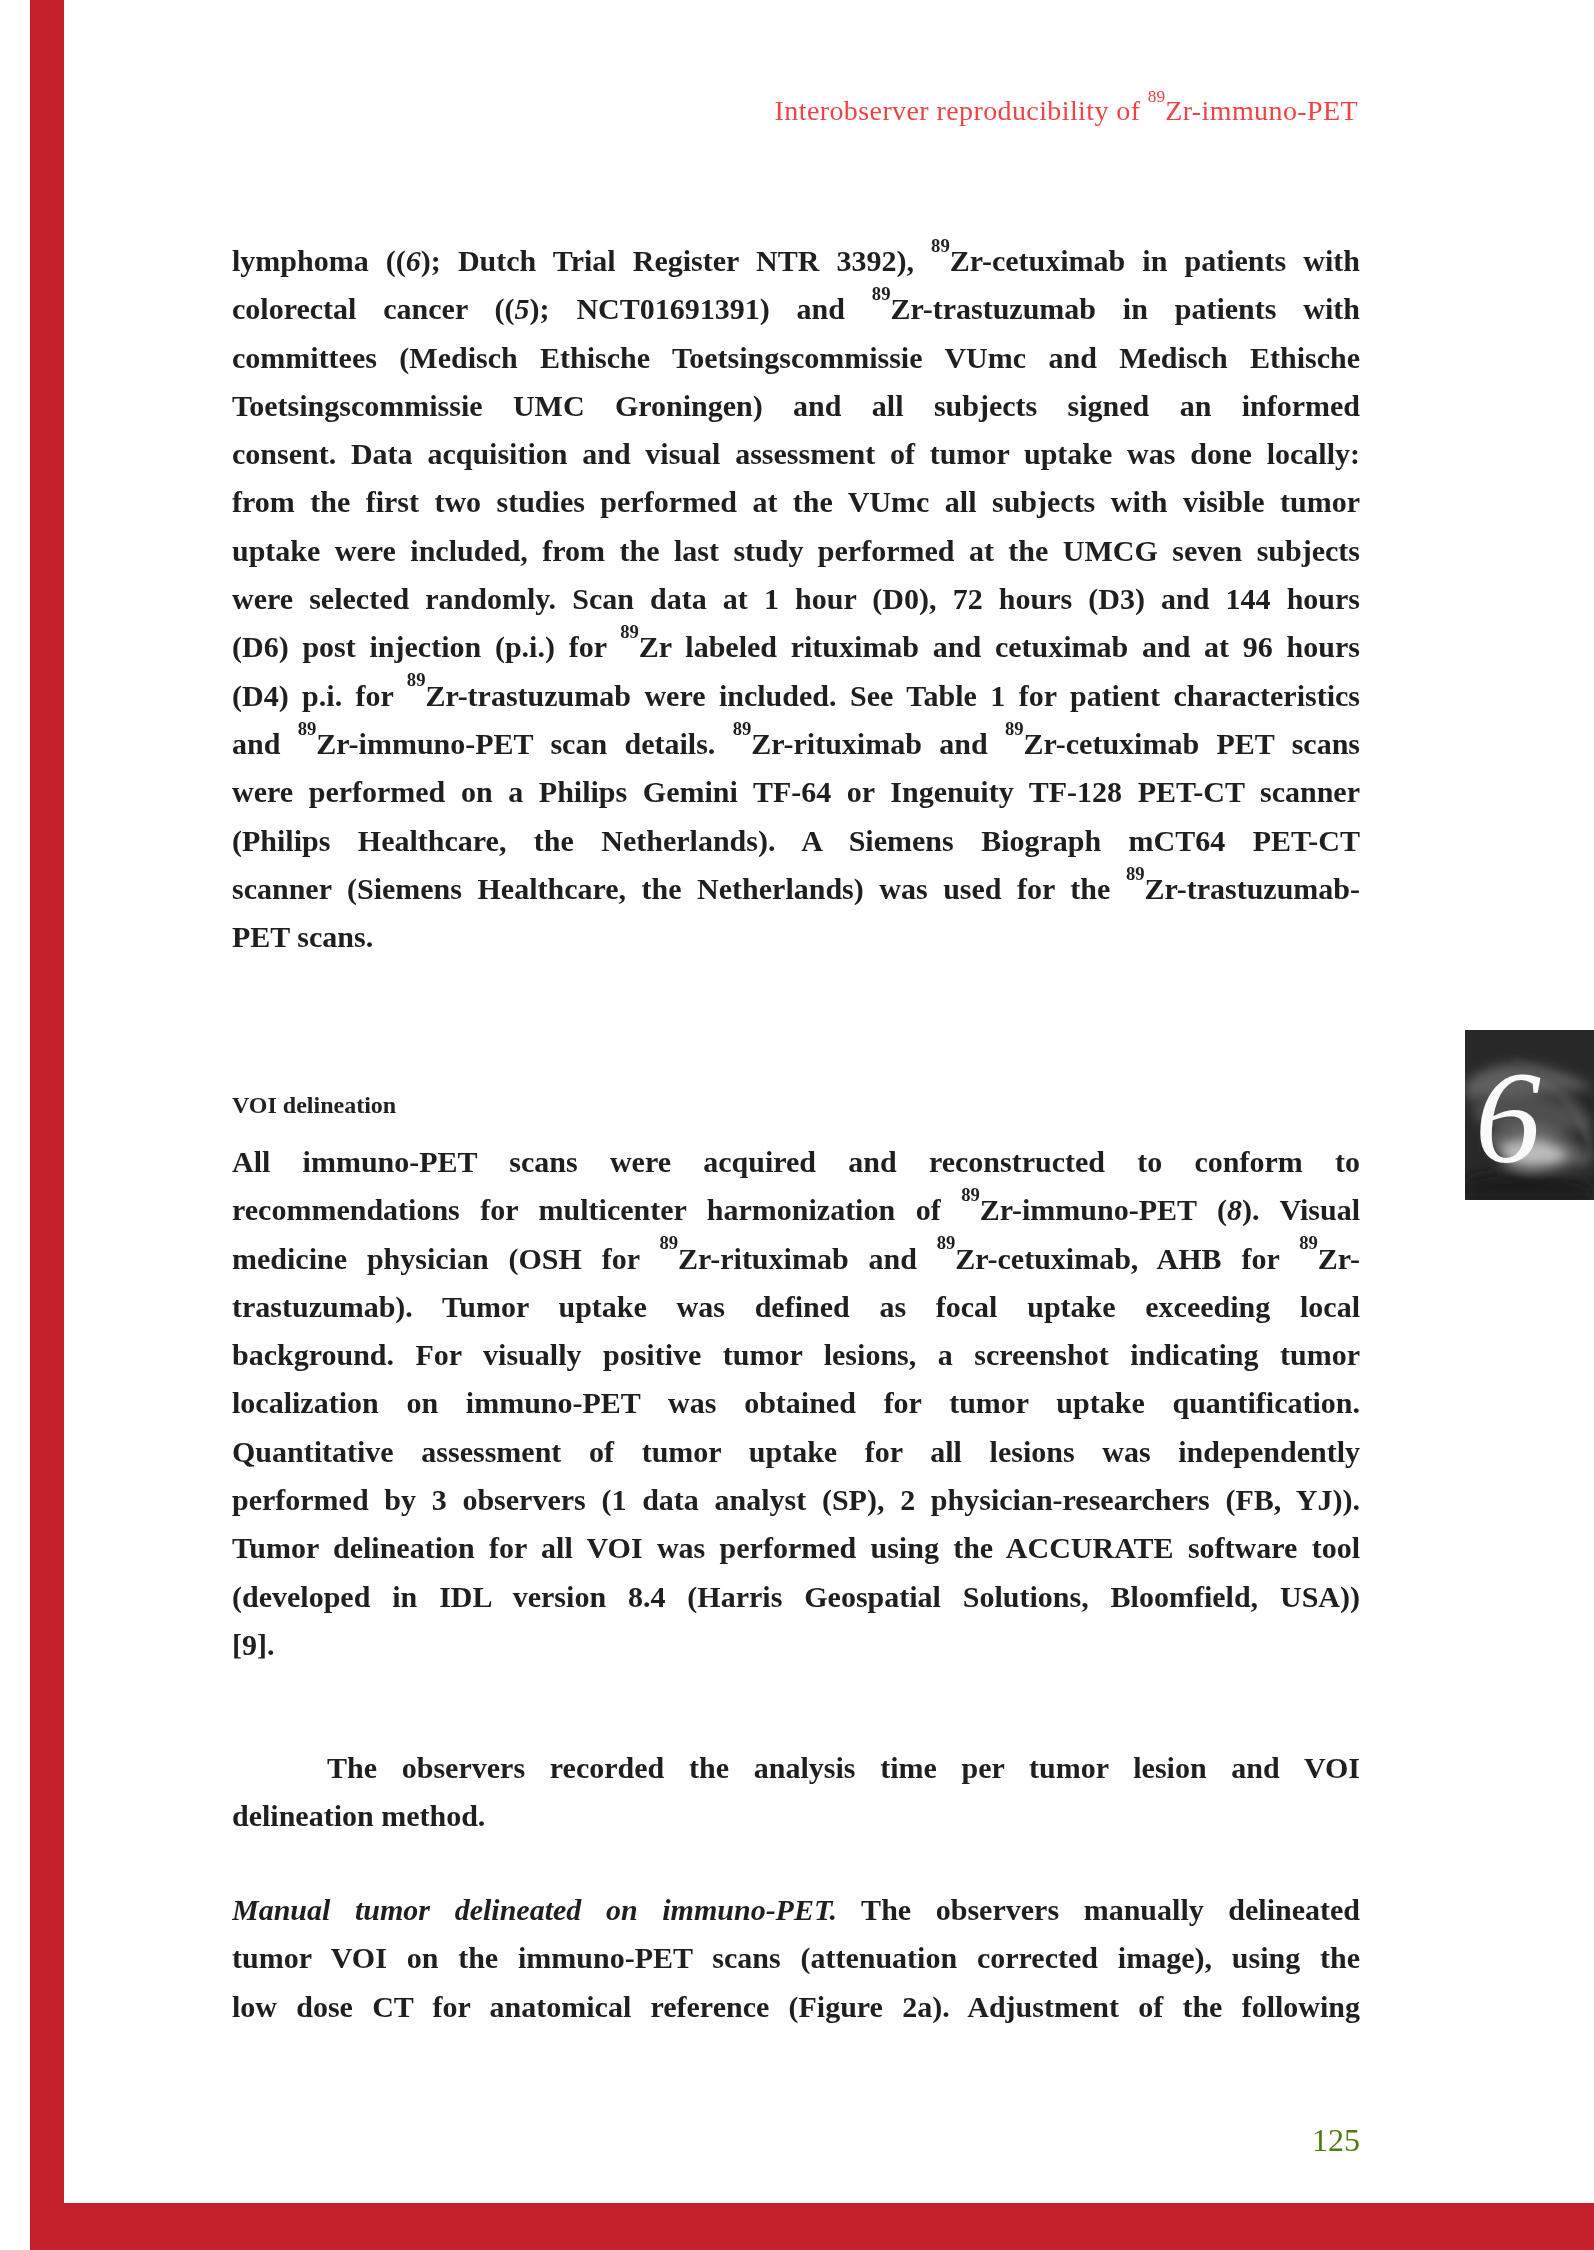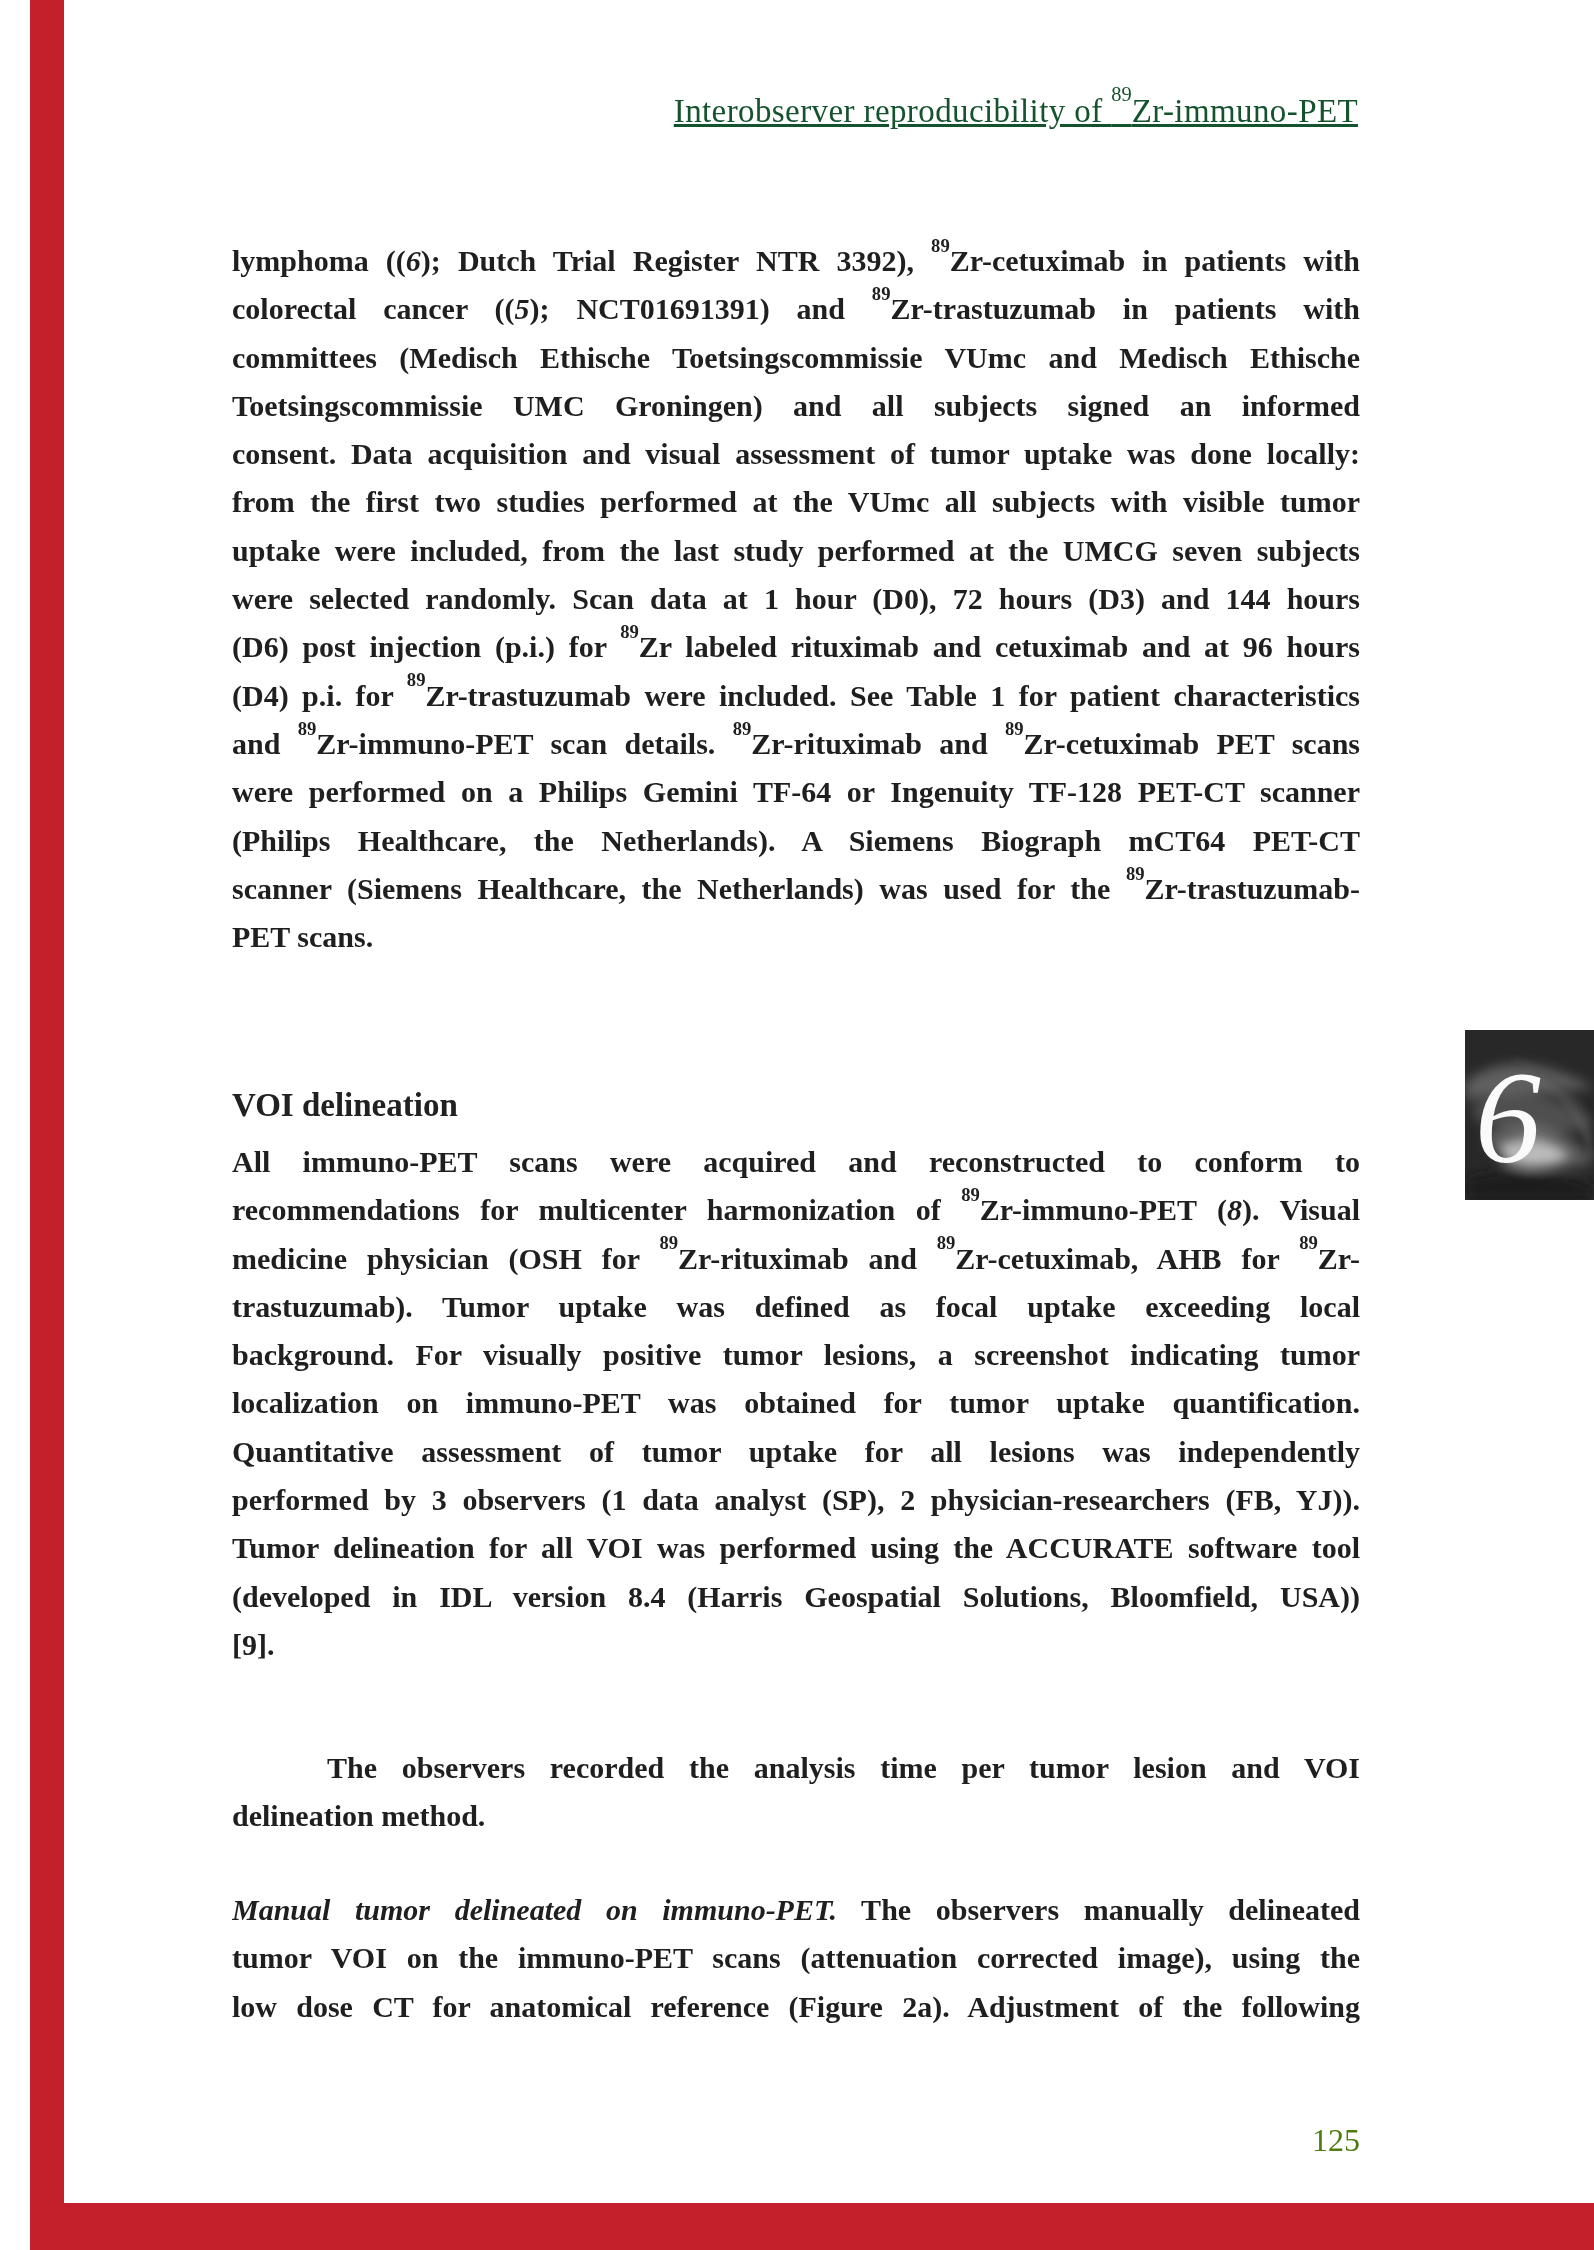--- a/index.html
+++ b/index.html
@@ -3,35 +3,35 @@
 <meta charset="utf-8">
 <style>
   html,body{margin:0;padding:0;background:#ffffff;}
   .page{
     position:relative;width:1594px;height:2250px;background:#ffffff;
     font-family:"Liberation Serif",serif;color:#1f1f1f;overflow:hidden;
   }
   .accent-left{position:absolute;left:30px;top:0;width:34px;height:2250px;}
   .accent-bottom{position:absolute;left:30px;top:2203px;width:1564px;height:47px;}
   .running-head{
-    position:absolute;top:91px;right:236px;font-size:33px;line-height:40px;
-    color:#14532d;letter-spacing:0.4px;white-space:nowrap;text-decoration:underline;
+    position:absolute;top:91px;right:236px;font-size:28px;line-height:40px;
+    color:#ef4444;letter-spacing:0.4px;white-space:nowrap;
   }
   .para{position:absolute;left:232px;width:1128px;font-size:30px;line-height:48.3px;font-weight:bold;}
   .line{
     display:block;height:48.3px;overflow:hidden;
     text-align:justify;text-align-last:justify;
   }
   .line.flush{text-align-last:left;}
   sup{font-size:0.62em;line-height:0;position:relative;top:-0.45em;letter-spacing:0;}
   em{font-style:italic;}
   #p1{top:237px;}
   .section-heading{
     position:absolute;left:232px;top:1081px;width:1128px;
-    font-size:33px;font-weight:bold;line-height:48px;color:#212121;
+    font-size:24px;font-weight:bold;line-height:48px;color:#212121;
   }
   #p2{top:1138px;}
   #p3{top:1744px;}
   #p3 .line:first-child{text-indent:95px;}
   #p4{top:1886px;}
   .page-number{
     position:absolute;top:2120px;right:234px;font-size:32px;line-height:40px;color:#4d7c0f;
   }
   .chapter-tab{
     position:absolute;right:0;top:1030px;width:129px;height:170px;

